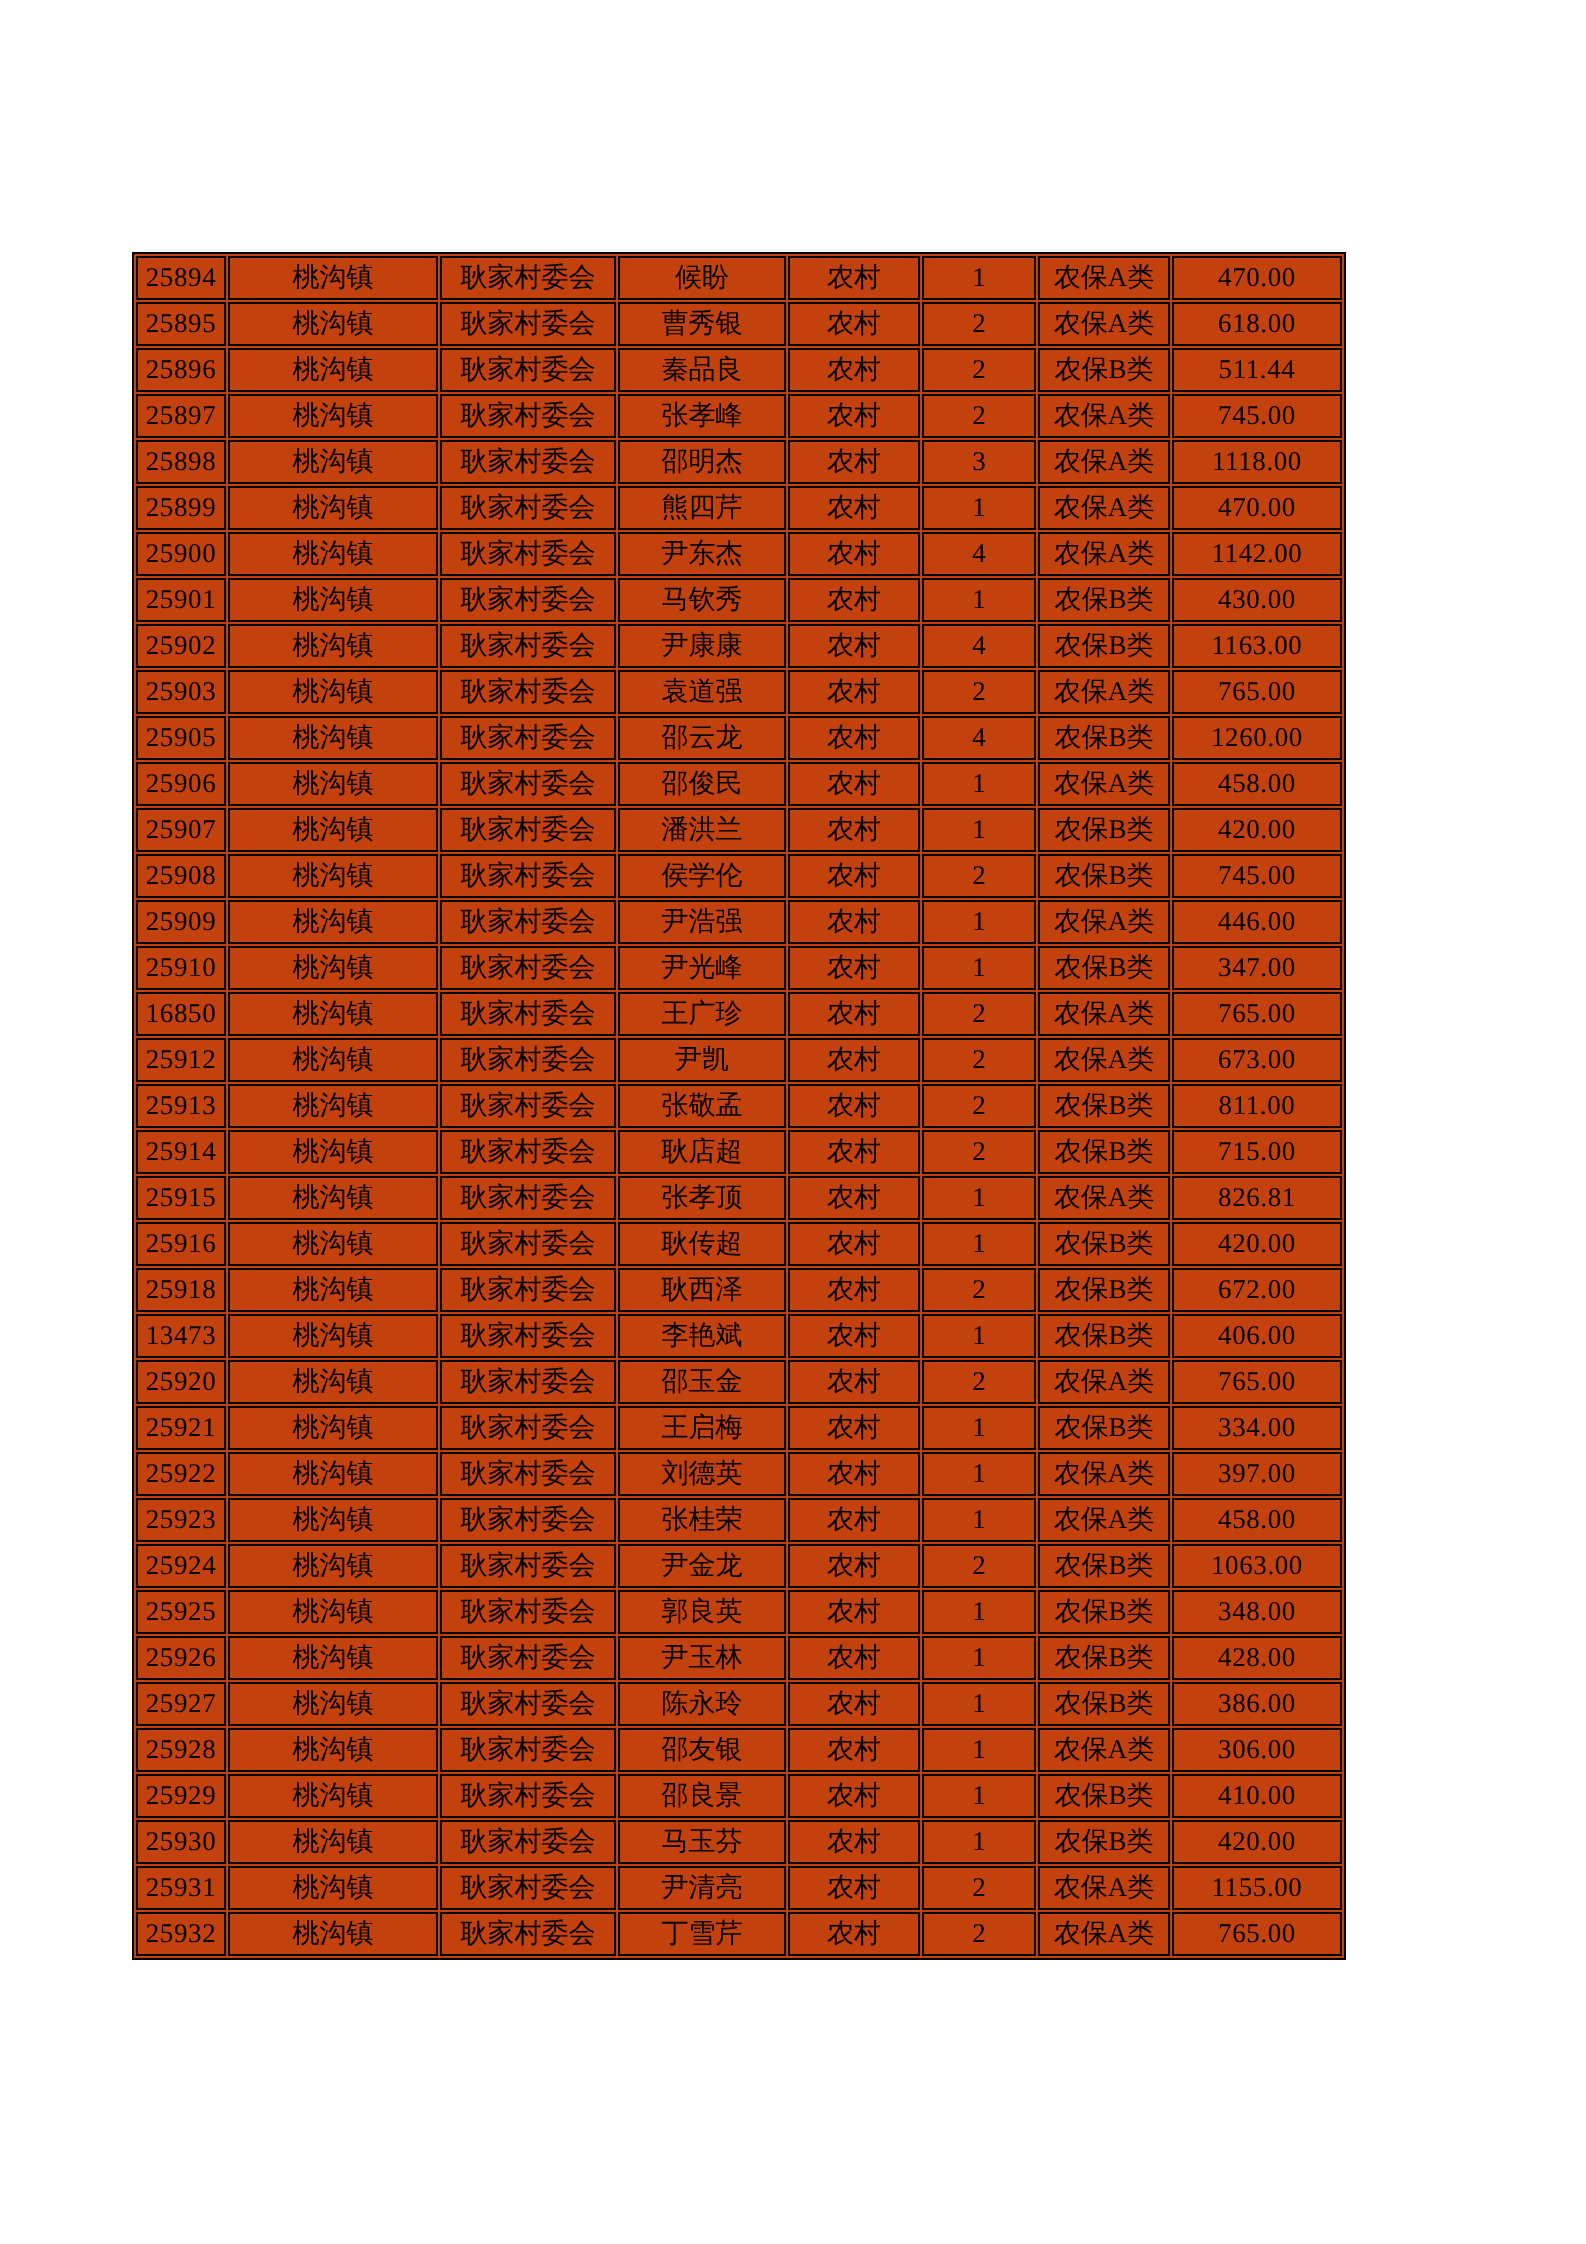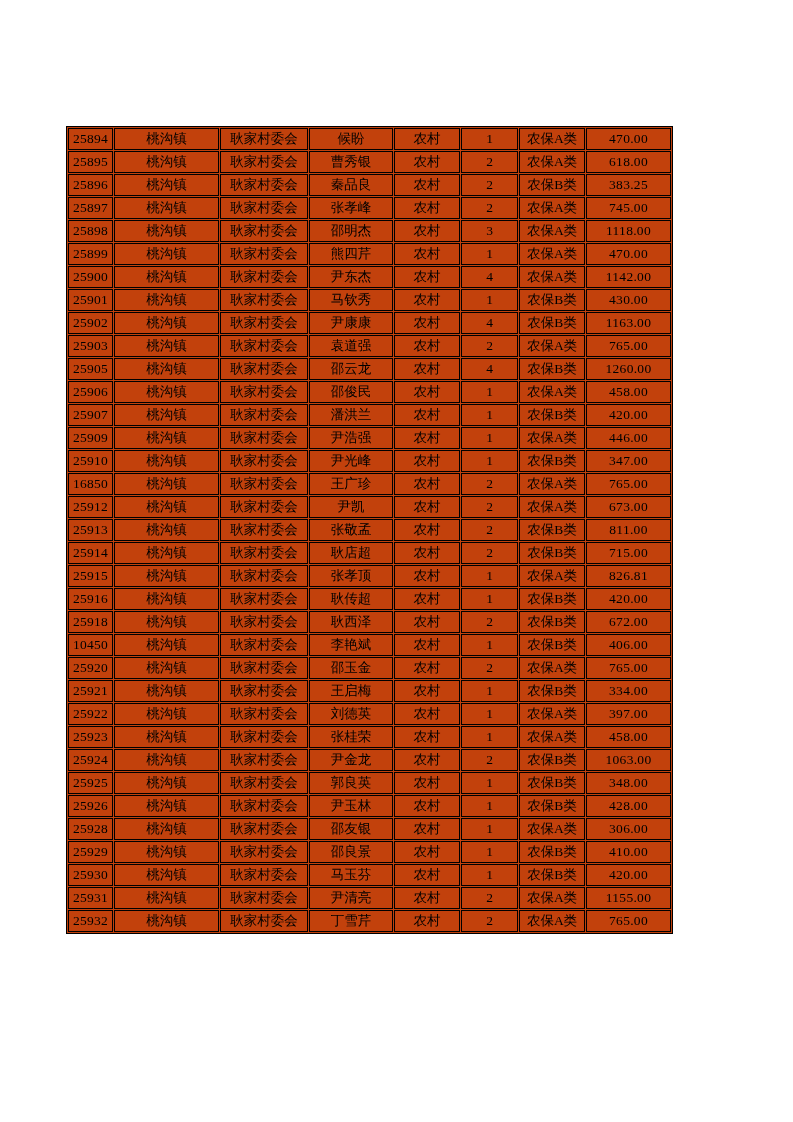--- a/index.html
+++ b/index.html
@@ -80,21 +80,21 @@
           <td data-name="cell-amount">618.00</td>
         </tr>
         <tr data-name="table-row">
           <td data-name="cell-serial-number">25896</td>
           <td data-name="cell-town">桃沟镇</td>
           <td data-name="cell-village-committee">耿家村委会</td>
           <td data-name="cell-person-name">秦品良</td>
           <td data-name="cell-household-category">农村</td>
           <td data-name="cell-person-count">2</td>
           <td data-name="cell-insurance-type">农保B类</td>
-          <td data-name="cell-amount">383.25</td>
+          <td data-name="cell-amount">511.44</td>
         </tr>
         <tr data-name="table-row">
           <td data-name="cell-serial-number">25897</td>
           <td data-name="cell-town">桃沟镇</td>
           <td data-name="cell-village-committee">耿家村委会</td>
           <td data-name="cell-person-name">张孝峰</td>
           <td data-name="cell-household-category">农村</td>
           <td data-name="cell-person-count">2</td>
           <td data-name="cell-insurance-type">农保A类</td>
           <td data-name="cell-amount">745.00</td>
@@ -183,20 +183,30 @@
           <td data-name="cell-serial-number">25907</td>
           <td data-name="cell-town">桃沟镇</td>
           <td data-name="cell-village-committee">耿家村委会</td>
           <td data-name="cell-person-name">潘洪兰</td>
           <td data-name="cell-household-category">农村</td>
           <td data-name="cell-person-count">1</td>
           <td data-name="cell-insurance-type">农保B类</td>
           <td data-name="cell-amount">420.00</td>
         </tr>
         <tr data-name="table-row">
+          <td data-name="cell-serial-number">25908</td>
+          <td data-name="cell-town">桃沟镇</td>
+          <td data-name="cell-village-committee">耿家村委会</td>
+          <td data-name="cell-person-name">侯学伦</td>
+          <td data-name="cell-household-category">农村</td>
+          <td data-name="cell-person-count">2</td>
+          <td data-name="cell-insurance-type">农保B类</td>
+          <td data-name="cell-amount">745.00</td>
+        </tr>
+        <tr data-name="table-row">
           <td data-name="cell-serial-number">25909</td>
           <td data-name="cell-town">桃沟镇</td>
           <td data-name="cell-village-committee">耿家村委会</td>
           <td data-name="cell-person-name">尹浩强</td>
           <td data-name="cell-household-category">农村</td>
           <td data-name="cell-person-count">1</td>
           <td data-name="cell-insurance-type">农保A类</td>
           <td data-name="cell-amount">446.00</td>
         </tr>
         <tr data-name="table-row">
@@ -273,21 +283,21 @@
           <td data-name="cell-serial-number">25918</td>
           <td data-name="cell-town">桃沟镇</td>
           <td data-name="cell-village-committee">耿家村委会</td>
           <td data-name="cell-person-name">耿西泽</td>
           <td data-name="cell-household-category">农村</td>
           <td data-name="cell-person-count">2</td>
           <td data-name="cell-insurance-type">农保B类</td>
           <td data-name="cell-amount">672.00</td>
         </tr>
         <tr data-name="table-row">
-          <td data-name="cell-serial-number">10450</td>
+          <td data-name="cell-serial-number">13473</td>
           <td data-name="cell-town">桃沟镇</td>
           <td data-name="cell-village-committee">耿家村委会</td>
           <td data-name="cell-person-name">李艳斌</td>
           <td data-name="cell-household-category">农村</td>
           <td data-name="cell-person-count">1</td>
           <td data-name="cell-insurance-type">农保B类</td>
           <td data-name="cell-amount">406.00</td>
         </tr>
         <tr data-name="table-row">
           <td data-name="cell-serial-number">25920</td>
@@ -351,20 +361,30 @@
         </tr>
         <tr data-name="table-row">
           <td data-name="cell-serial-number">25926</td>
           <td data-name="cell-town">桃沟镇</td>
           <td data-name="cell-village-committee">耿家村委会</td>
           <td data-name="cell-person-name">尹玉林</td>
           <td data-name="cell-household-category">农村</td>
           <td data-name="cell-person-count">1</td>
           <td data-name="cell-insurance-type">农保B类</td>
           <td data-name="cell-amount">428.00</td>
+        </tr>
+        <tr data-name="table-row">
+          <td data-name="cell-serial-number">25927</td>
+          <td data-name="cell-town">桃沟镇</td>
+          <td data-name="cell-village-committee">耿家村委会</td>
+          <td data-name="cell-person-name">陈永玲</td>
+          <td data-name="cell-household-category">农村</td>
+          <td data-name="cell-person-count">1</td>
+          <td data-name="cell-insurance-type">农保B类</td>
+          <td data-name="cell-amount">386.00</td>
         </tr>
         <tr data-name="table-row">
           <td data-name="cell-serial-number">25928</td>
           <td data-name="cell-town">桃沟镇</td>
           <td data-name="cell-village-committee">耿家村委会</td>
           <td data-name="cell-person-name">邵友银</td>
           <td data-name="cell-household-category">农村</td>
           <td data-name="cell-person-count">1</td>
           <td data-name="cell-insurance-type">农保A类</td>
           <td data-name="cell-amount">306.00</td>

